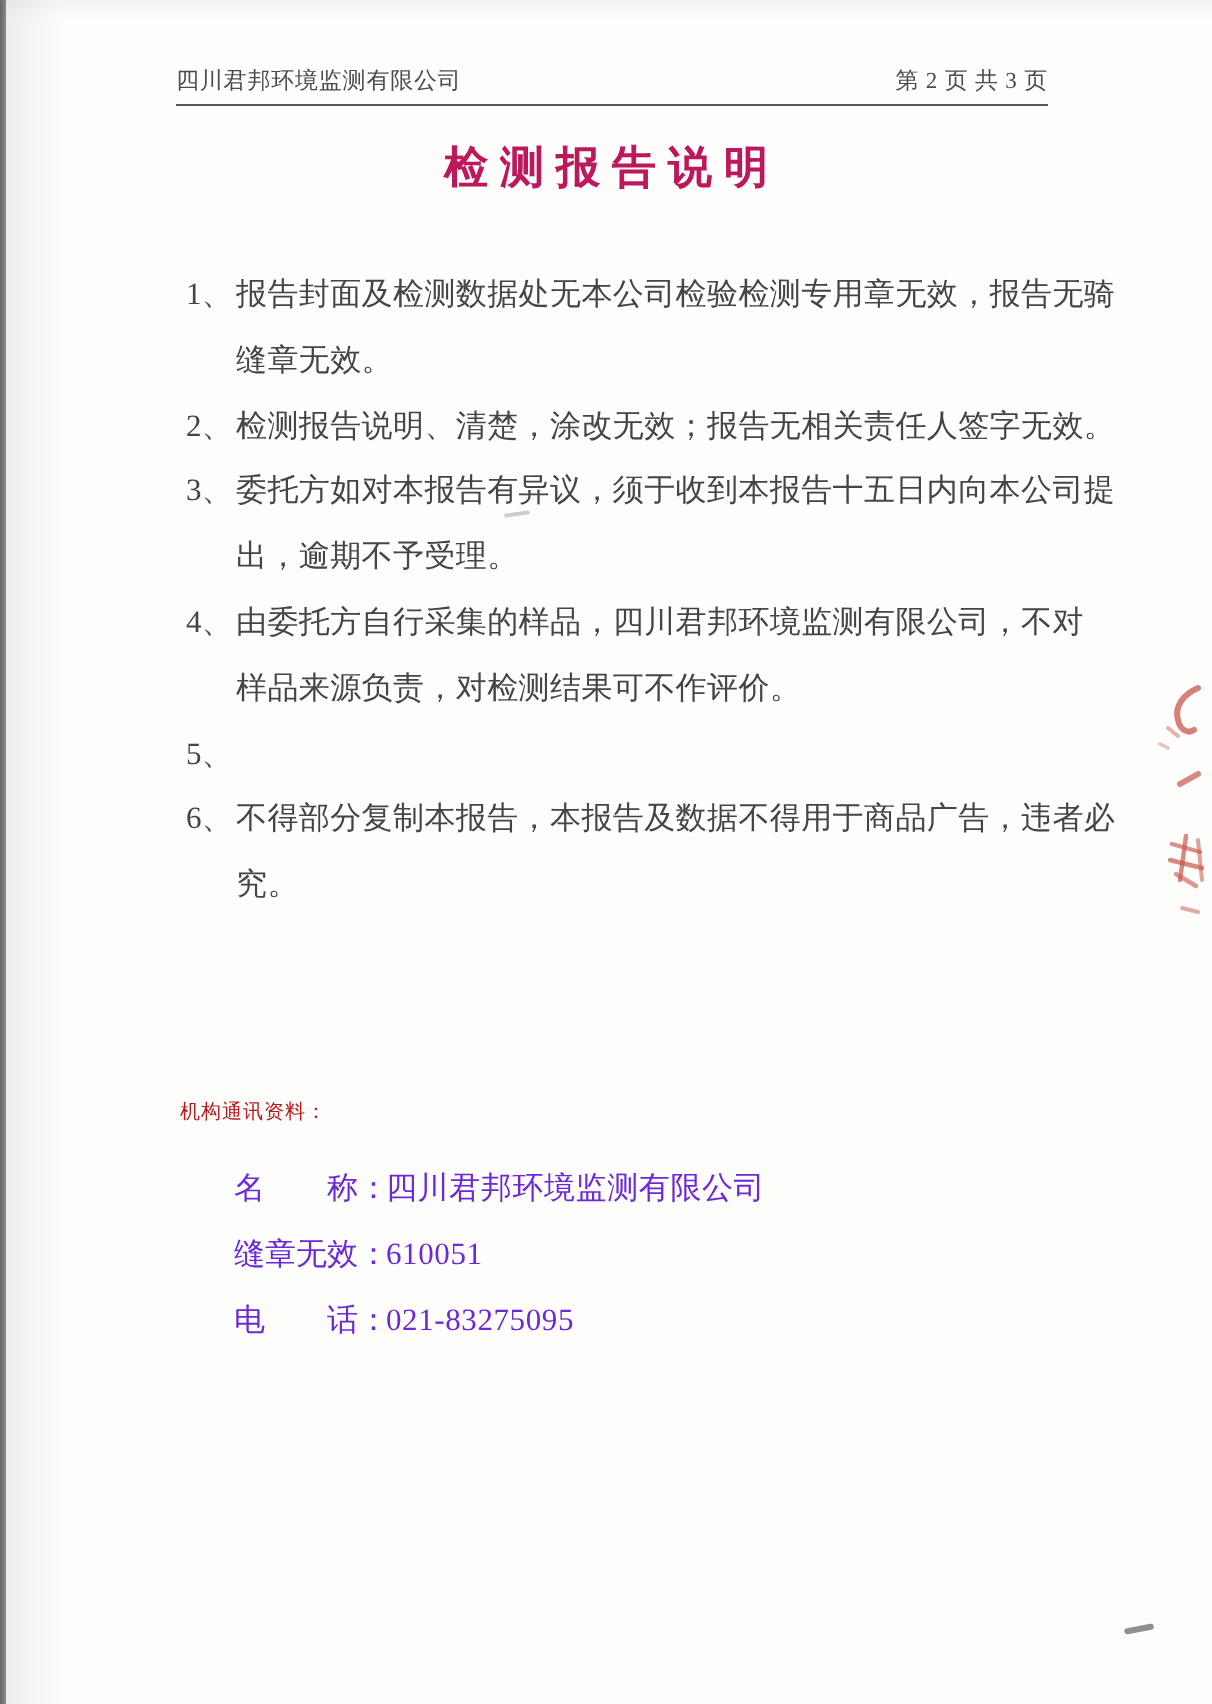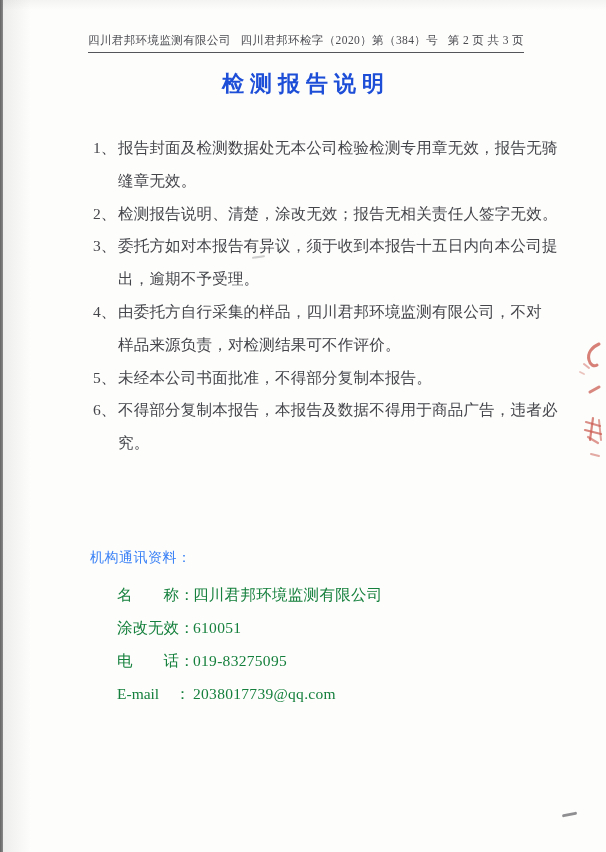--- a/index.html
+++ b/index.html
@@ -32,34 +32,34 @@
     border-bottom:1.5px solid #54555b;
     padding-bottom:4px;
     color:#4a4b51;
     white-space:nowrap;
   }
   
   .title {
     position:absolute; left:88px; top:69px; width:436px;
     text-align:center;
     font-size:22px; font-weight:bold; letter-spacing:6px;
-    color:#1d4ed8;
+    color:#be185d;
   }
   
   .notes { position:absolute; left:93px; top:132px; width:450px; }
   .note { display:flex; font-size:15.5px; line-height:32.8px; color:#44454b; }
   .note-num { flex:none; width:25px; white-space:pre; }
   .note-text { white-space:pre; letter-spacing:0.2px; }
   
   .contact-heading {
     position:absolute; left:90px; top:549px;
-    font-size:14px; letter-spacing:0.5px; color:#3b82f6;
+    font-size:10px; letter-spacing:0.5px; color:#b91c1c;
   }
   .contact-rows { position:absolute; left:117px; top:578px; }
-  .contact-row { font-size:15.5px; line-height:33px; height:33px; white-space:nowrap; color:#15803d; }
+  .contact-row { font-size:15.5px; line-height:33px; height:33px; white-space:nowrap; color:#6d28d9; }
   .contact-label { display:inline-block; width:76px; white-space:pre; vertical-align:top; }
   .contact-value { letter-spacing:0.3px; }
   
   .stamp { position:absolute; right:0; top:334px; width:40px; height:128px; }
   
   .speck-a {
     position:absolute; left:252px; top:256px; width:13px; height:2px;
     background:rgba(95,95,100,0.30); border-radius:2px; transform:rotate(-8deg);
   }
   .speck-b {
@@ -69,21 +69,20 @@
 </style>
 </head>
 <body>
 
 <div class="scan-edge-left"></div>
 <div class="scan-shade-left"></div>
 <div class="scan-shade-top"></div>
 
 <div class="header">
   <span>四川君邦环境监测有限公司</span>
-  <span>四川君邦环检字（2020）第（384）号</span>
   <span>第 2 页 共 3 页</span>
 </div>
 
 <div class="title">检测报告说明</div>
 
 <div class="notes">
   <div class="note">
     <span class="note-num">1、</span>
     <span class="note-text">报告封面及检测数据处无本公司检验检测专用章无效，报告无骑
 缝章无效。</span>
@@ -97,43 +96,39 @@
     <span class="note-text">委托方如对本报告有异议，须于收到本报告十五日内向本公司提
 出，逾期不予受理。</span>
   </div>
   <div class="note">
     <span class="note-num">4、</span>
     <span class="note-text">由委托方自行采集的样品，四川君邦环境监测有限公司，不对
 样品来源负责，对检测结果可不作评价。</span>
   </div>
   <div class="note">
     <span class="note-num">5、</span>
-    <span class="note-text">未经本公司书面批准，不得部分复制本报告。</span>
   </div>
   <div class="note">
     <span class="note-num">6、</span>
     <span class="note-text">不得部分复制本报告，本报告及数据不得用于商品广告，违者必
 究。</span>
   </div>
 </div>
 
 <div class="contact-heading">机构通讯资料：</div>
 
 <div class="contact-rows">
   <div class="contact-row">
     <span class="contact-label">名　　称：</span><span class="contact-value">四川君邦环境监测有限公司</span>
   </div>
   <div class="contact-row">
-    <span class="contact-label">涂改无效：</span><span class="contact-value">610051</span>
+    <span class="contact-label">缝章无效：</span><span class="contact-value">610051</span>
   </div>
   <div class="contact-row">
-    <span class="contact-label">电　　话：</span><span class="contact-value">019-83275095</span>
-  </div>
-  <div class="contact-row">
-    <span class="contact-label">E-mail　：</span><span class="contact-value">2038017739@qq.com</span>
+    <span class="contact-label">电　　话：</span><span class="contact-value">021-83275095</span>
   </div>
 </div>
 
 <svg class="stamp" viewBox="0 0 40 128" xmlns="http://www.w3.org/2000/svg">
   <g fill="none" stroke="#c9554b" stroke-linecap="round">
     <path d="M33,10 C26,13 21,19 23,26 C24,31 28,33 31,31" stroke-width="3" opacity="0.75"></path>
     <path d="M18,30 l5,4" stroke-width="2" opacity="0.45"></path>
     <path d="M14,38 l4,2" stroke-width="1.8" opacity="0.35"></path>
     <path d="M24,58 l9,-5" stroke-width="3" opacity="0.7"></path>
     <path d="M27,84 l-3,22" stroke-width="2.2" opacity="0.7"></path>

